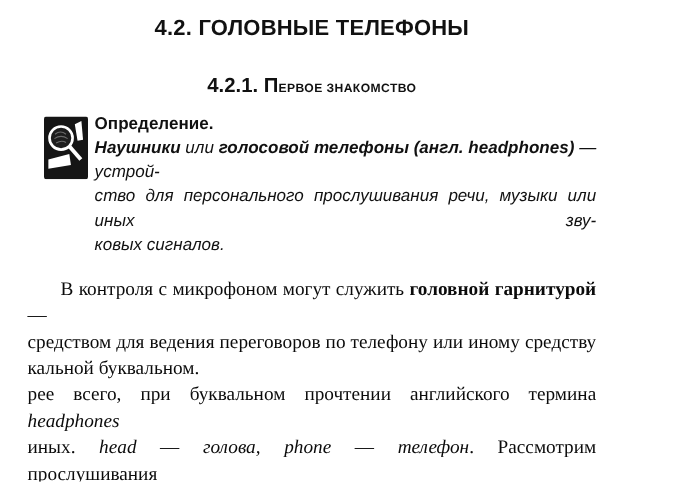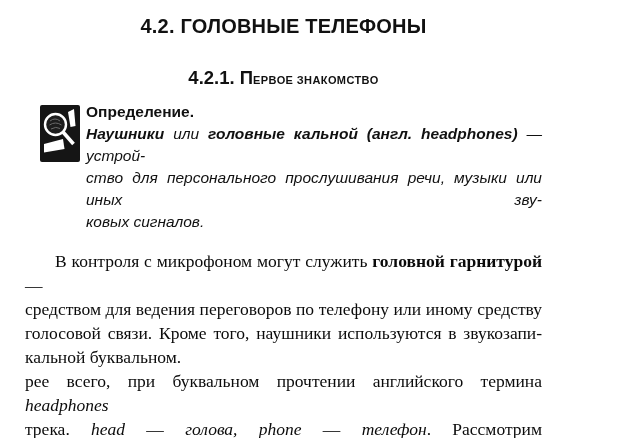--- a/index.html
+++ b/index.html
@@ -102,34 +102,33 @@
         <circle cx="15.5" cy="19.5" r="10.5" fill="#1d1d1d" stroke="#ffffff" stroke-width="2.4"></circle>
         <path d="M10 16 q 5 -4 10 0" fill="none" stroke="#6a6a6a" stroke-width="1"></path>
         <path d="M9.5 20 q 6 -4 12 0" fill="none" stroke="#6a6a6a" stroke-width="1"></path>
         <path d="M11 24 q 5 -3 9 -0.5" fill="none" stroke="#6a6a6a" stroke-width="1"></path>
         <line x1="23" y1="27" x2="33.5" y2="39" stroke="#ffffff" stroke-width="3.6"></line>
       </svg>
     </div>
     <div class="def-text">
       <div class="def-head">Определение.</div>
       <div class="def-body" id="def-lines">
-          <div class="line just"><span class="seg-b ">Наушники </span><span class="">или </span><span class="seg-b ">головные кальной (англ. headphones) </span><span class="">— устрой-</span></div>
+          <div class="line just"><span class="seg-b ">Наушники </span><span class="">или </span><span class="seg-b ">голосовой телефоны (англ. headphones) </span><span class="">— устрой-</span></div>
           <div class="line just"><span class="">ство для персонального прослушивания речи, музыки или иных зву-</span></div>
           <div class="line"><span class="">ковых сигналов.</span></div>
         </div>
     </div>
   </div>
 
   <div class="body-text" id="body-paragraphs">
       <div class="para">
         <div class="line just indent"><span class="">В контроля с микрофоном могут служить </span><span class="seg-b ">головной гарнитурой</span><span class=""> —</span></div>
         <div class="line just"><span class="">средством для ведения переговоров по телефону или иному средству</span></div>
-        <div class="line just"><span class="">голосовой связи. Кроме того, наушники используются в звукозапи-</span></div>
         <div class="line"><span class="">кальной буквальном.</span></div>
       </div>
       <div class="para">
         <div class="line just"><span class="">рее всего, при буквальном прочтении английского термина </span><span class="seg-i">headphones</span></div>
-        <div class="line just"><span class="">трека. </span><span class="seg-i">head</span><span class=""> — </span><span class="seg-i">голова,</span><span class=""> </span><span class="seg-i">phone</span><span class=""> — </span><span class="seg-i">телефон</span><span class="">. Рассмотрим прослушивания</span></div>
+        <div class="line just"><span class="">иных. </span><span class="seg-i">head</span><span class=""> — </span><span class="seg-i">голова,</span><span class=""> </span><span class="seg-i">phone</span><span class=""> — </span><span class="seg-i">телефон</span><span class="">. Рассмотрим прослушивания</span></div>
         <div class="line"></div>
       </div>
     </div>
 
 </div>
 
 </body></html>

